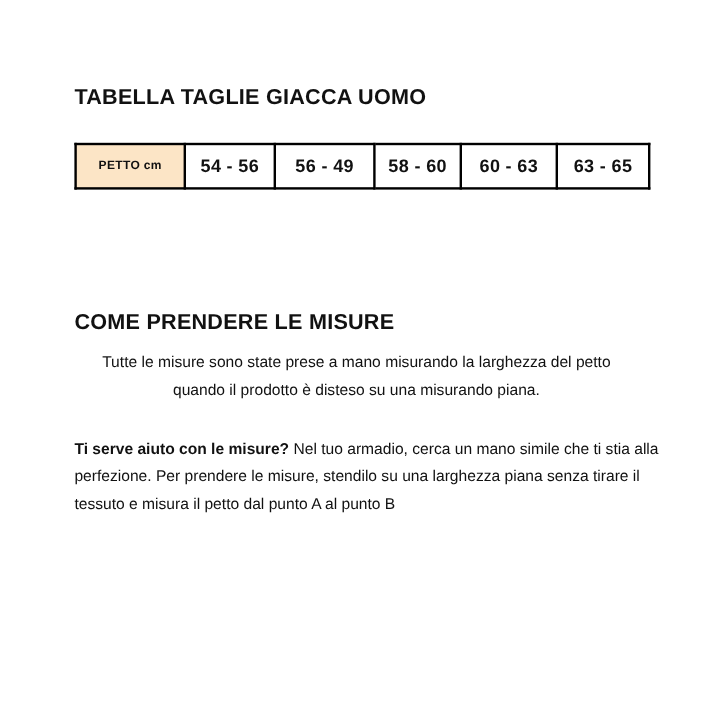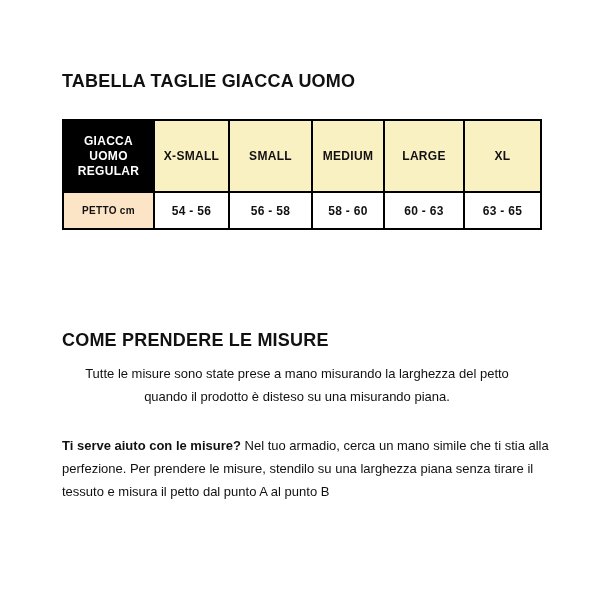--- a/index.html
+++ b/index.html
@@ -68,21 +68,21 @@
     letter-spacing: 0.3px;
   }
   .label-cell {
     background: var(--label_bg);
     font-size: 10px;
     font-weight: bold;
     letter-spacing: 0.3px;
   }
   .value-cell {
     background: var(--page_bg);
-    font-size: 12px;
+    font-size: 15px;
     font-weight: bold;
     letter-spacing: 0.3px;
   }
   .measure-heading {
     margin: 99px 0 0 0;
     font-size: 18px;
     line-height: 22px;
     font-weight: bold;
     letter-spacing: 0.2px;
     white-space: nowrap;
@@ -114,34 +114,24 @@
   <table class="size-table">
     <colgroup>
       <col style="width:91px">
       <col style="width:75px">
       <col style="width:83px">
       <col style="width:72px">
       <col style="width:80px">
       <col style="width:77px">
     </colgroup>
     <tbody>
-      <tr class="header-row">
-        <th class="corner-cell">GIACCA
-UOMO
-REGULAR</th>
-        <th class="size-cell">X-SMALL</th>
-        <th class="size-cell">SMALL</th>
-        <th class="size-cell">MEDIUM</th>
-        <th class="size-cell">LARGE</th>
-        <th class="size-cell">XL</th>
-      </tr>
       <tr class="data-row">
         <td class="label-cell">PETTO cm</td>
         <td class="value-cell">54 - 56</td>
-        <td class="value-cell">56 - 58</td>
+        <td class="value-cell">56 - 49</td>
         <td class="value-cell">58 - 60</td>
         <td class="value-cell">60 - 63</td>
         <td class="value-cell">63 - 65</td>
       </tr>
     </tbody>
   </table>
 
   <h2 class="measure-heading">COME PRENDERE LE MISURE</h2>
 
   <p class="body-paragraph">

